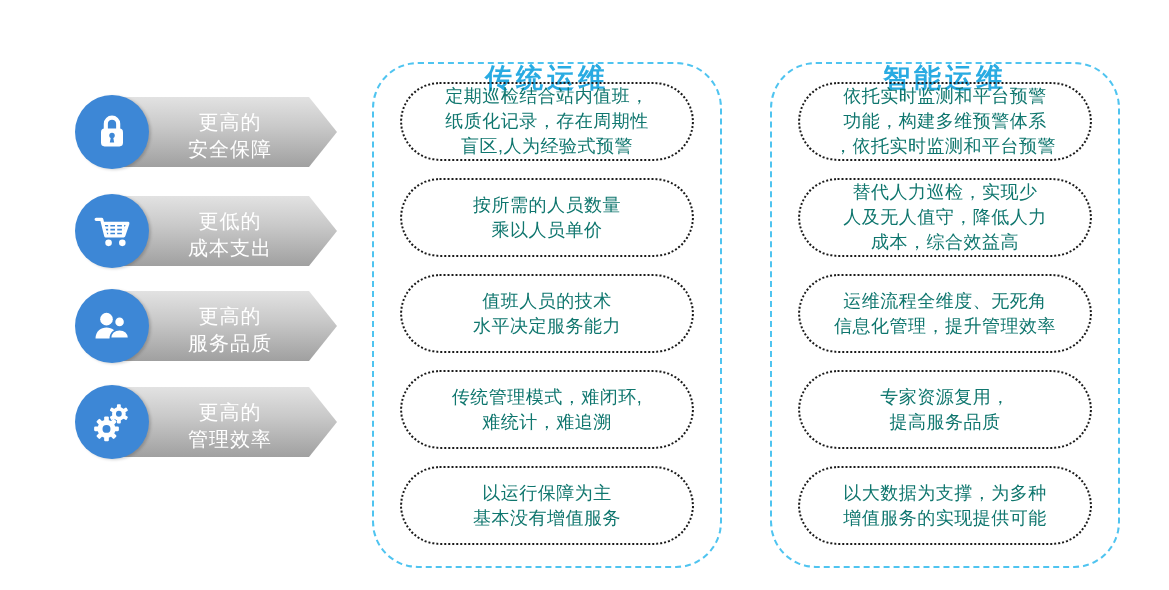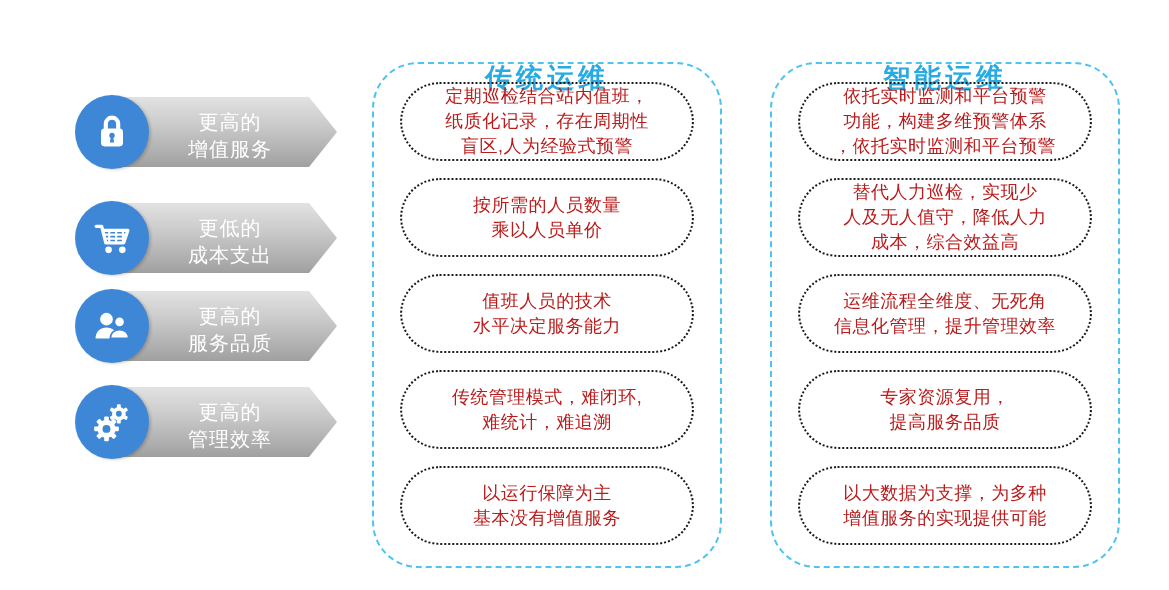--- a/index.html
+++ b/index.html
@@ -27,21 +27,21 @@
     padding:18px 0 22px 0;gap:17px;
   }
   .column.c1{left:372px;}
   .column.c2{left:770px;}
 
   
   .box{
     width:294px;height:79px;box-sizing:border-box;
     border:2px dotted #1a1a1a;border-radius:40px;
     display:flex;flex-direction:column;align-items:center;justify-content:center;
-    text-align:center;font-size:18px;line-height:1.38;color:#b91c1c;
+    text-align:center;font-size:18px;line-height:1.38;color:#0f766e;
     letter-spacing:0.5px;flex:0 0 auto;
   }
   .box span{display:block;white-space:nowrap;}
 
   
   .row{position:absolute;left:75px;width:262px;height:74px;}
   .arrow{
     position:absolute;left:36px;right:0;top:2px;bottom:2px;
     background:linear-gradient(to bottom,#e2e2e2 0%,#c9c9c9 42%,#a0a0a0 100%);
     clip-path:polygon(0 0,calc(100% - 28px) 0,100% 50%,calc(100% - 28px) 100%,0 100%);
@@ -62,33 +62,33 @@
 <body>
 
 <div class="canvas">
 
   <div class="col-header c1">传统运维</div>
   <div class="col-header c2">智能运维</div>
 
   <div class="row" style="top:95px">
     <div class="arrow">
       <span>更高的</span>
-      <span>增值服务</span>
+      <span>安全保障</span>
     </div>
     <div class="circle">
       <svg viewBox="0 0 32 32">
         <path d="M11.5 14 V10 a4.5 4.5 0 0 1 9 0 v4" fill="none" stroke="#fff" stroke-width="3"></path>
         <rect x="8" y="13.5" width="16" height="13" rx="2.6" fill="#fff"></rect>
         <circle cx="16" cy="18.6" r="2" fill="#3d87d6"></circle>
         <path d="M15.2 19.6 h1.6 l0.8 4 h-3.2 z" fill="#3d87d6"></path>
       </svg>
     </div>
   </div>
 
-  <div class="row" style="top:201px">
+  <div class="row" style="top:194px">
     <div class="arrow">
       <span>更低的</span>
       <span>成本支出</span>
     </div>
     <div class="circle">
       <svg viewBox="0 0 32 32">
         <g stroke="#fff" stroke-width="2.4" fill="none" stroke-linecap="round" stroke-linejoin="round">
           <path d="M4.5 7.5 H8.5 L11.5 19.5 H24.5 L27.5 10.5 H9.2"></path>
         </g>
         <g stroke="#fff" stroke-width="1.6" fill="none">

